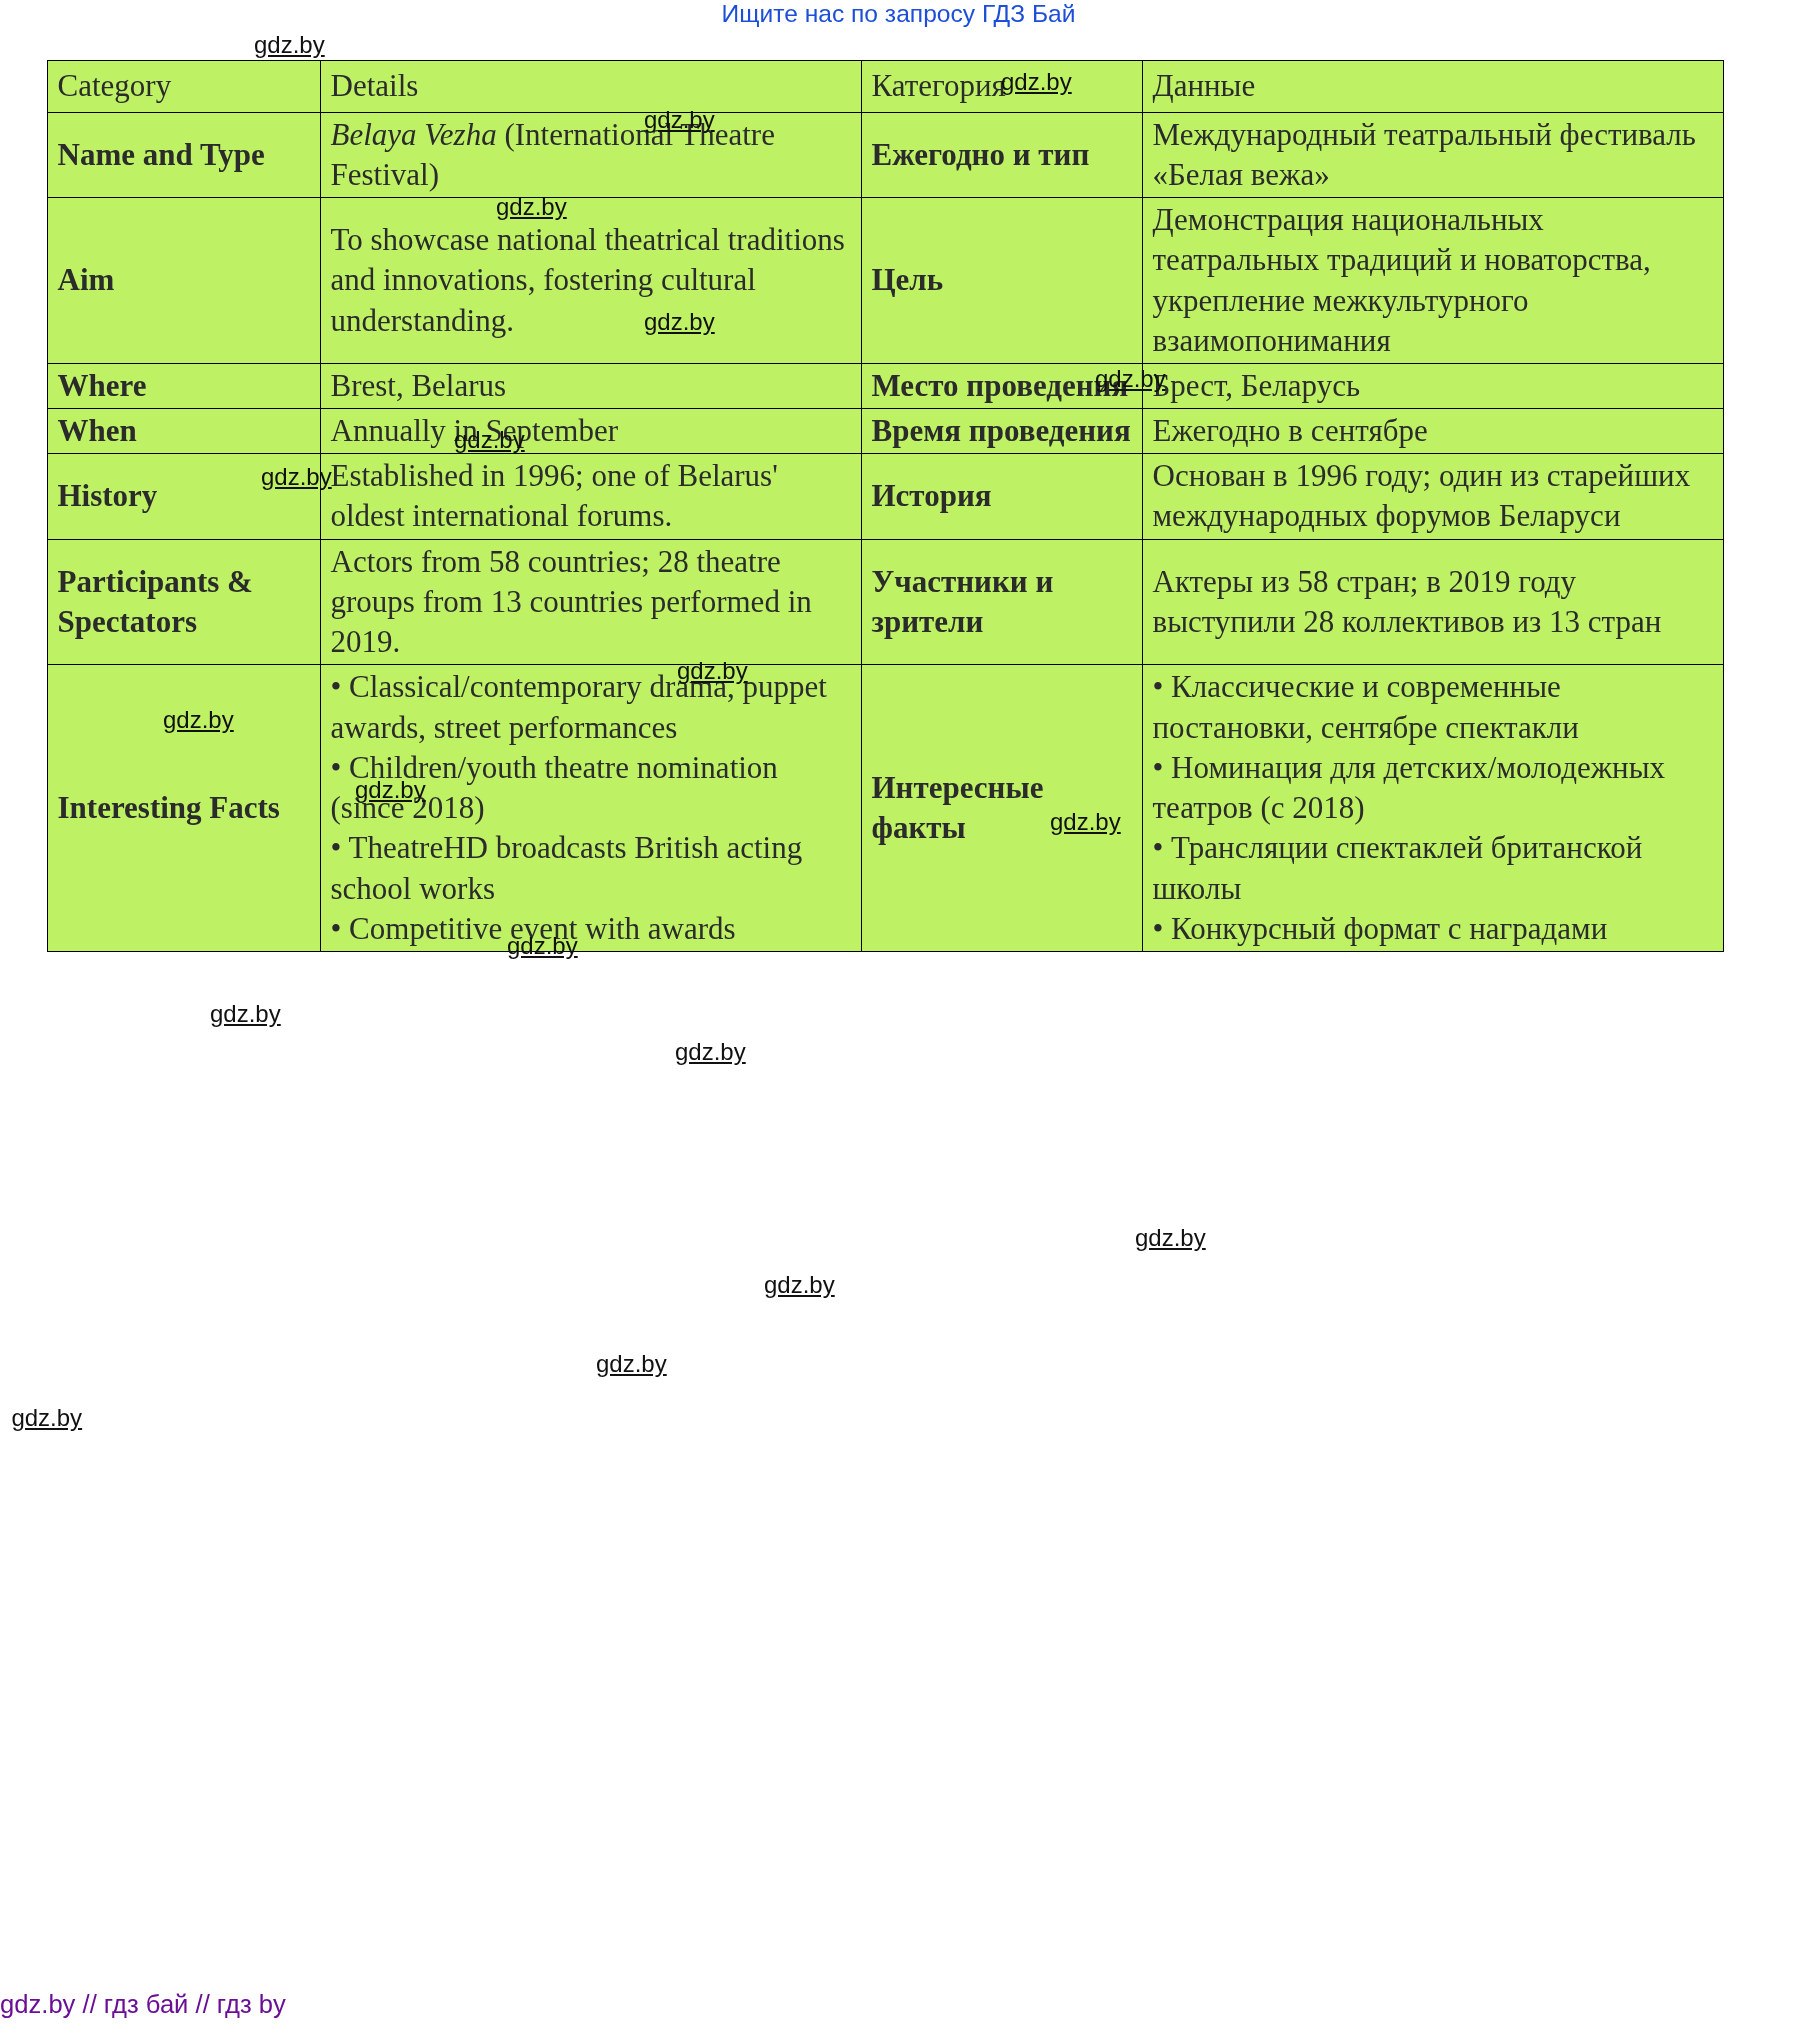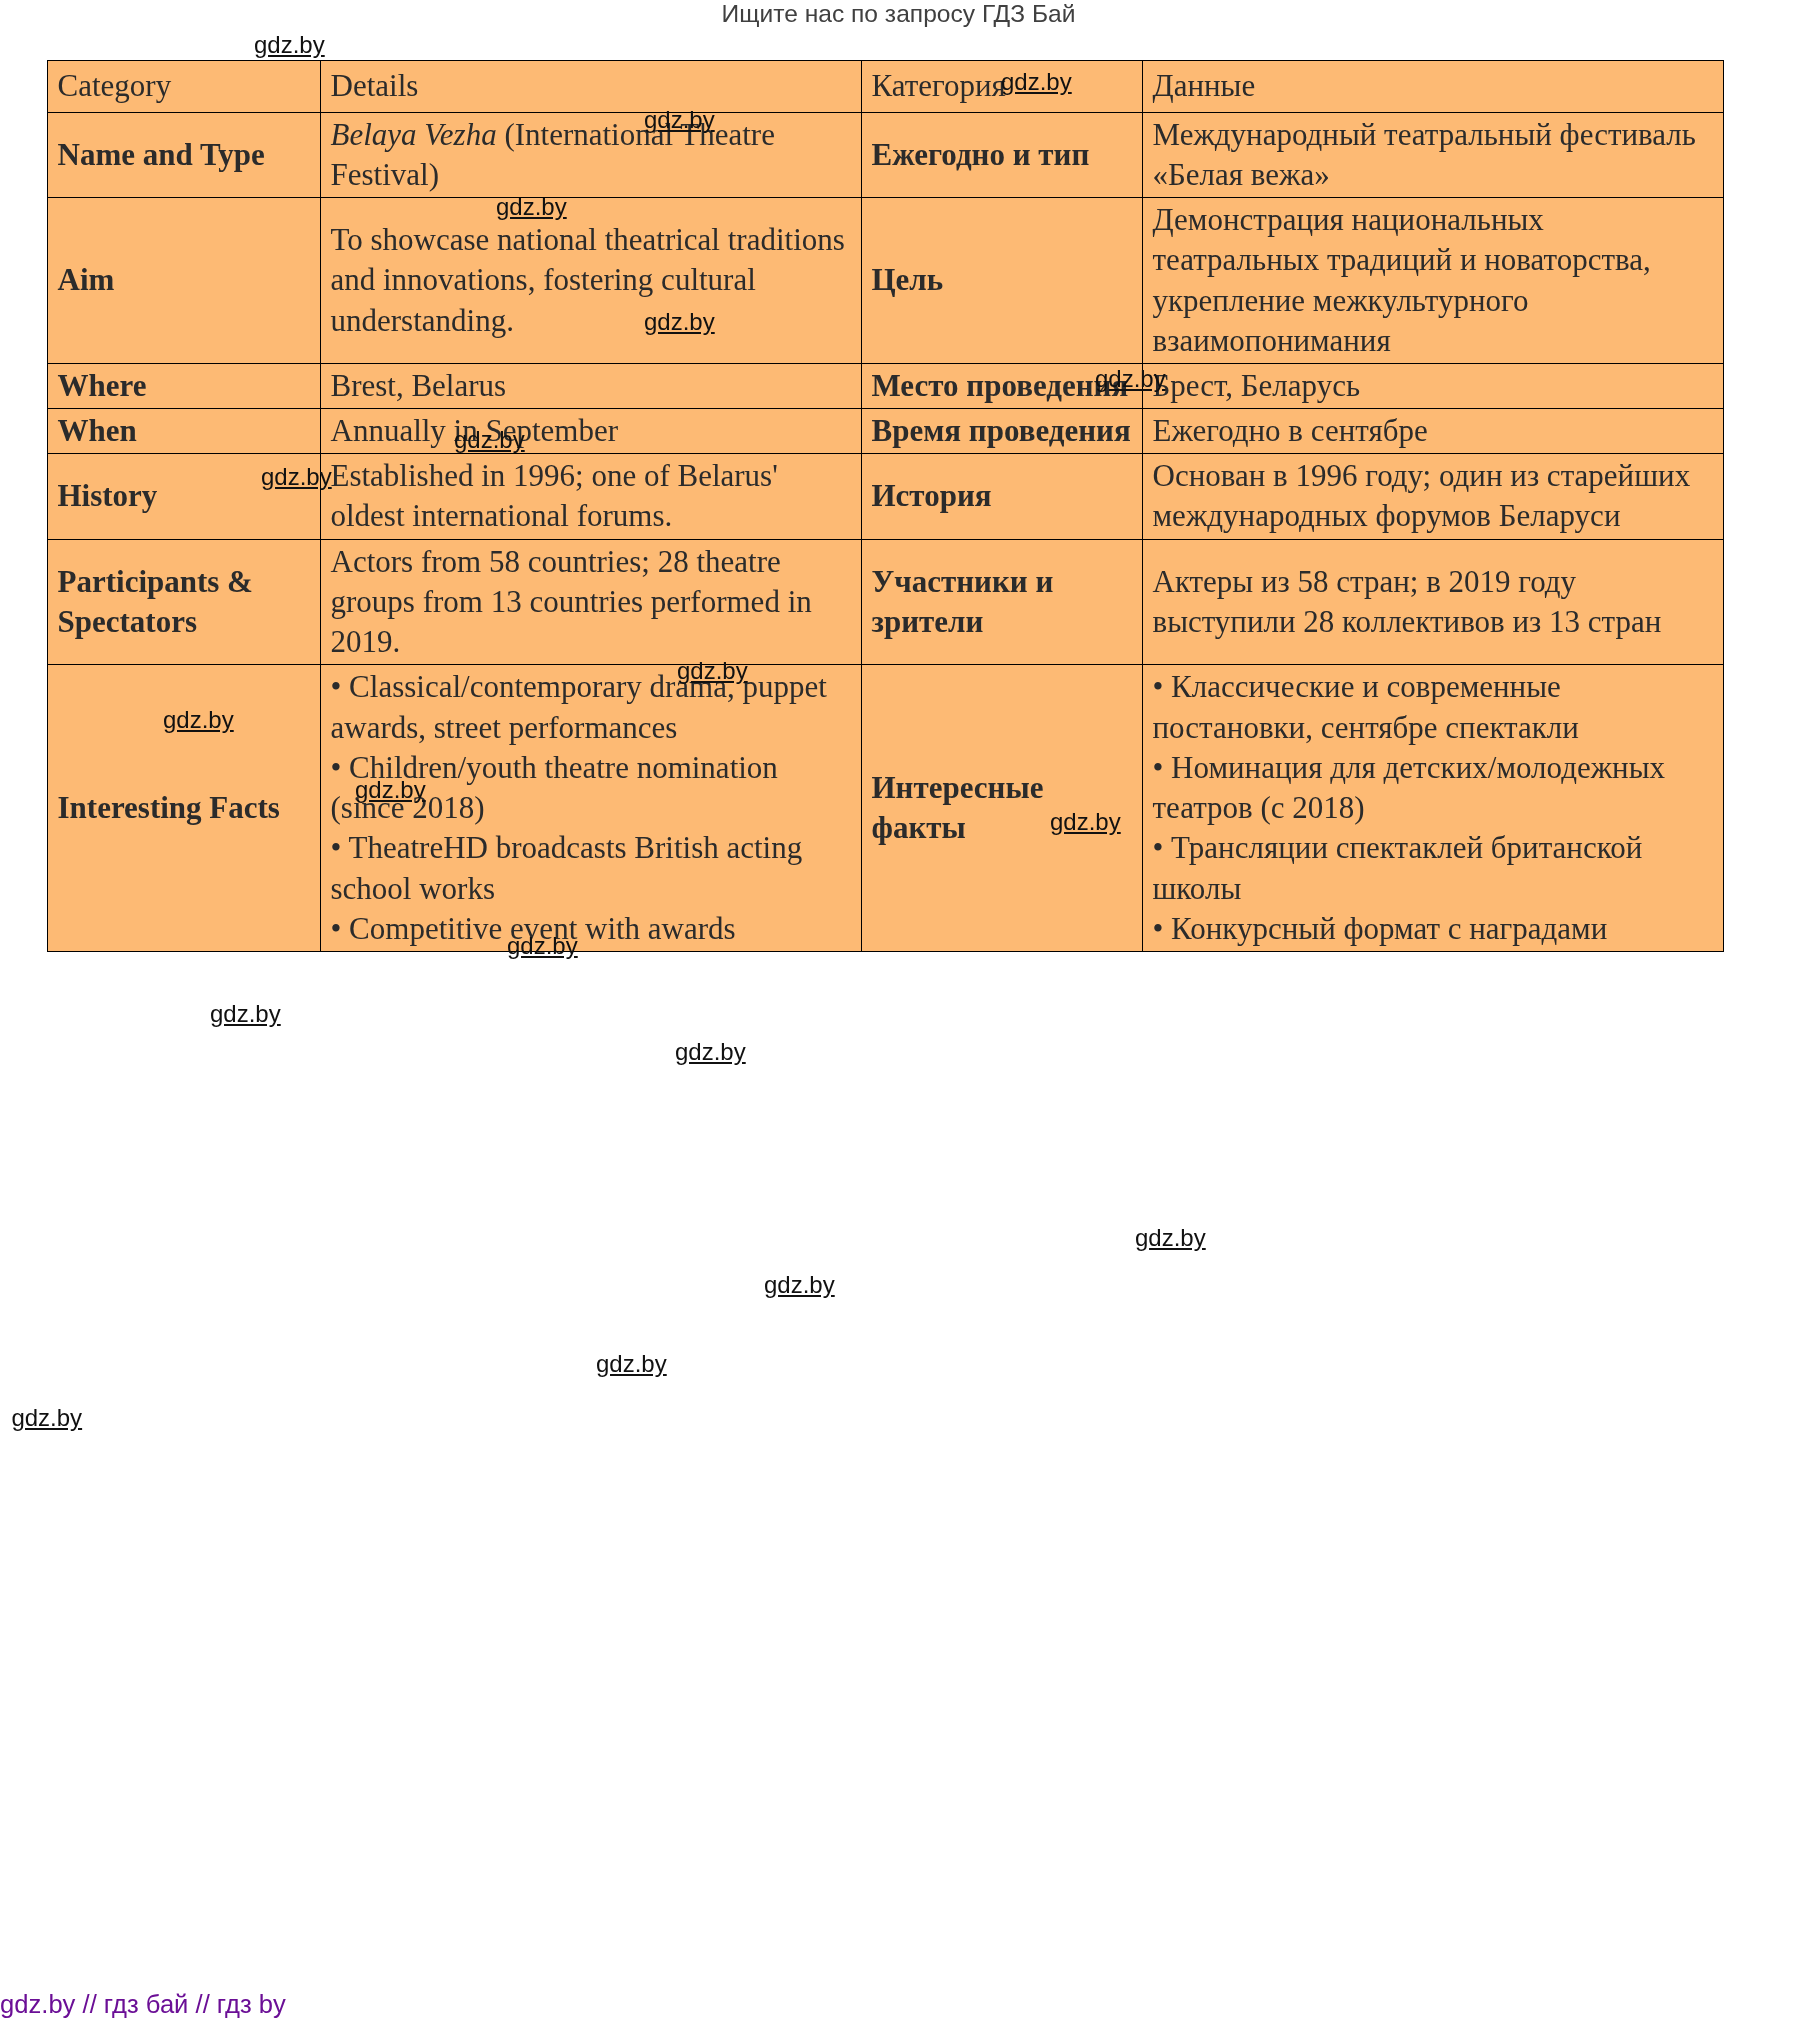--- a/index.html
+++ b/index.html
@@ -17,38 +17,38 @@
 
   
   .top-banner {
     position: absolute;
     top: 0px;
     left: 0;
     width: 1797px;
     text-align: center;
     font-family: "Liberation Sans", sans-serif;
     font-size: 24.6px;
-    color: #404040;
+    color: #1d4ed8;
     letter-spacing: 0px;
     line-height: 28px;
     white-space: nowrap;
   }
 
   
   .tbl-wrap {
     position: absolute;
     left: 47px;
     top: 60px;
     width: 1676px;
   }
   table.data-table {
     border-collapse: collapse;
     table-layout: fixed;
     width: 1676px;
-    background: #fdba74;
+    background: #bef264;
   }
   table.data-table td, table.data-table th {
     border: 1.9px solid #000000;
     vertical-align: middle;
     padding: 1.9px 7.6px 1.9px 9.5px;
     font-size: 31px;
     line-height: 1.30;
     color: #2b2b2b;
     font-family: "Liberation Serif", serif;
     text-align: left;

